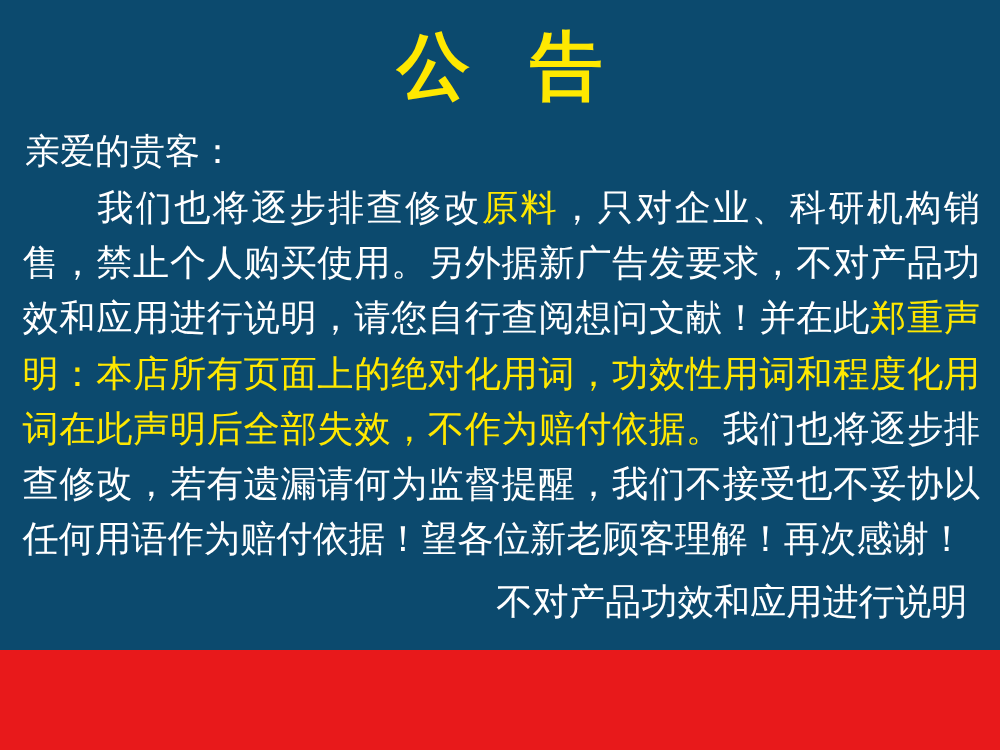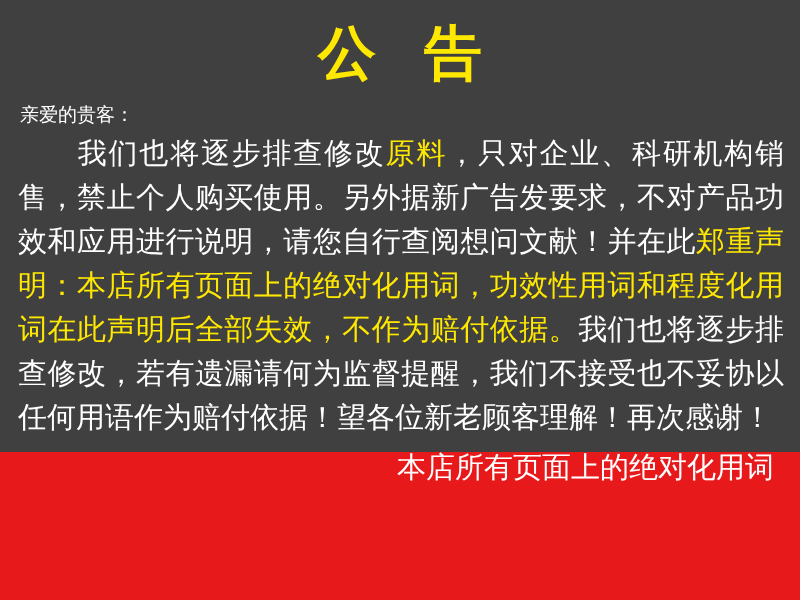--- a/index.html
+++ b/index.html
@@ -9,38 +9,38 @@
   body {
     width: 800px;
     height: 600px;
     background: #e8191b;
     font-family: "DejaVu Sans", "Liberation Sans", sans-serif;
     overflow: hidden;
   }
   .notice {
     position: relative;
     width: 800px;
-    height: 452px;
+    height: 520px;
     box-sizing: border-box;
     padding: 8px 16px 0 16px;
-    background: #404040;
+    background: #0c4a6e;
   }
   .title {
     text-align: center;
     color: #ffe800;
     font-size: 58px;
     font-weight: bold;
     letter-spacing: 14px;
     line-height: 1.35;
     margin: 6px 0 8px 0;
     text-indent: 14px;
   }
   .salutation {
     color: #ffffff;
-    font-size: 19px;
+    font-size: 28px;
     line-height: 1.5;
     margin: 0 0 2px 4px;
   }
   .body-text {
     color: #ffffff;
     font-size: 29px;
     line-height: 1.52;
     margin: 0 0 0 2px;
     text-align: justify;
     text-justify: inter-character;
@@ -66,15 +66,15 @@
 <div class="notice">
 
   <div class="title">公 告</div>
 
   <div class="salutation">亲爱的贵客：</div>
 
   <div class="body-text">
     <span class="indent"></span><span>我们也将逐步排查修改</span><span class="hl">原料</span><span>，只对企业、科研机构销售，禁止个人购买使用。另外据新广告发要求，不对产品功效和应用进行说明，请您自行查阅想问文献！并在此</span><span class="hl">郑重声明：本店所有页面上的绝对化用词，功效性用词和程度化用词在此声明后全部失效，不作为赔付依据。</span><span>我们也将逐步排查修改，若有遗漏请何为监督提醒，我们不接受也不妥协以任何用语作为赔付依据！望各位新老顾客理解！再次感谢！</span>
   </div>
 
-  <div class="signature">本店所有页面上的绝对化用词</div>
+  <div class="signature">不对产品功效和应用进行说明</div>
 
 </div>
 
 </body></html>

